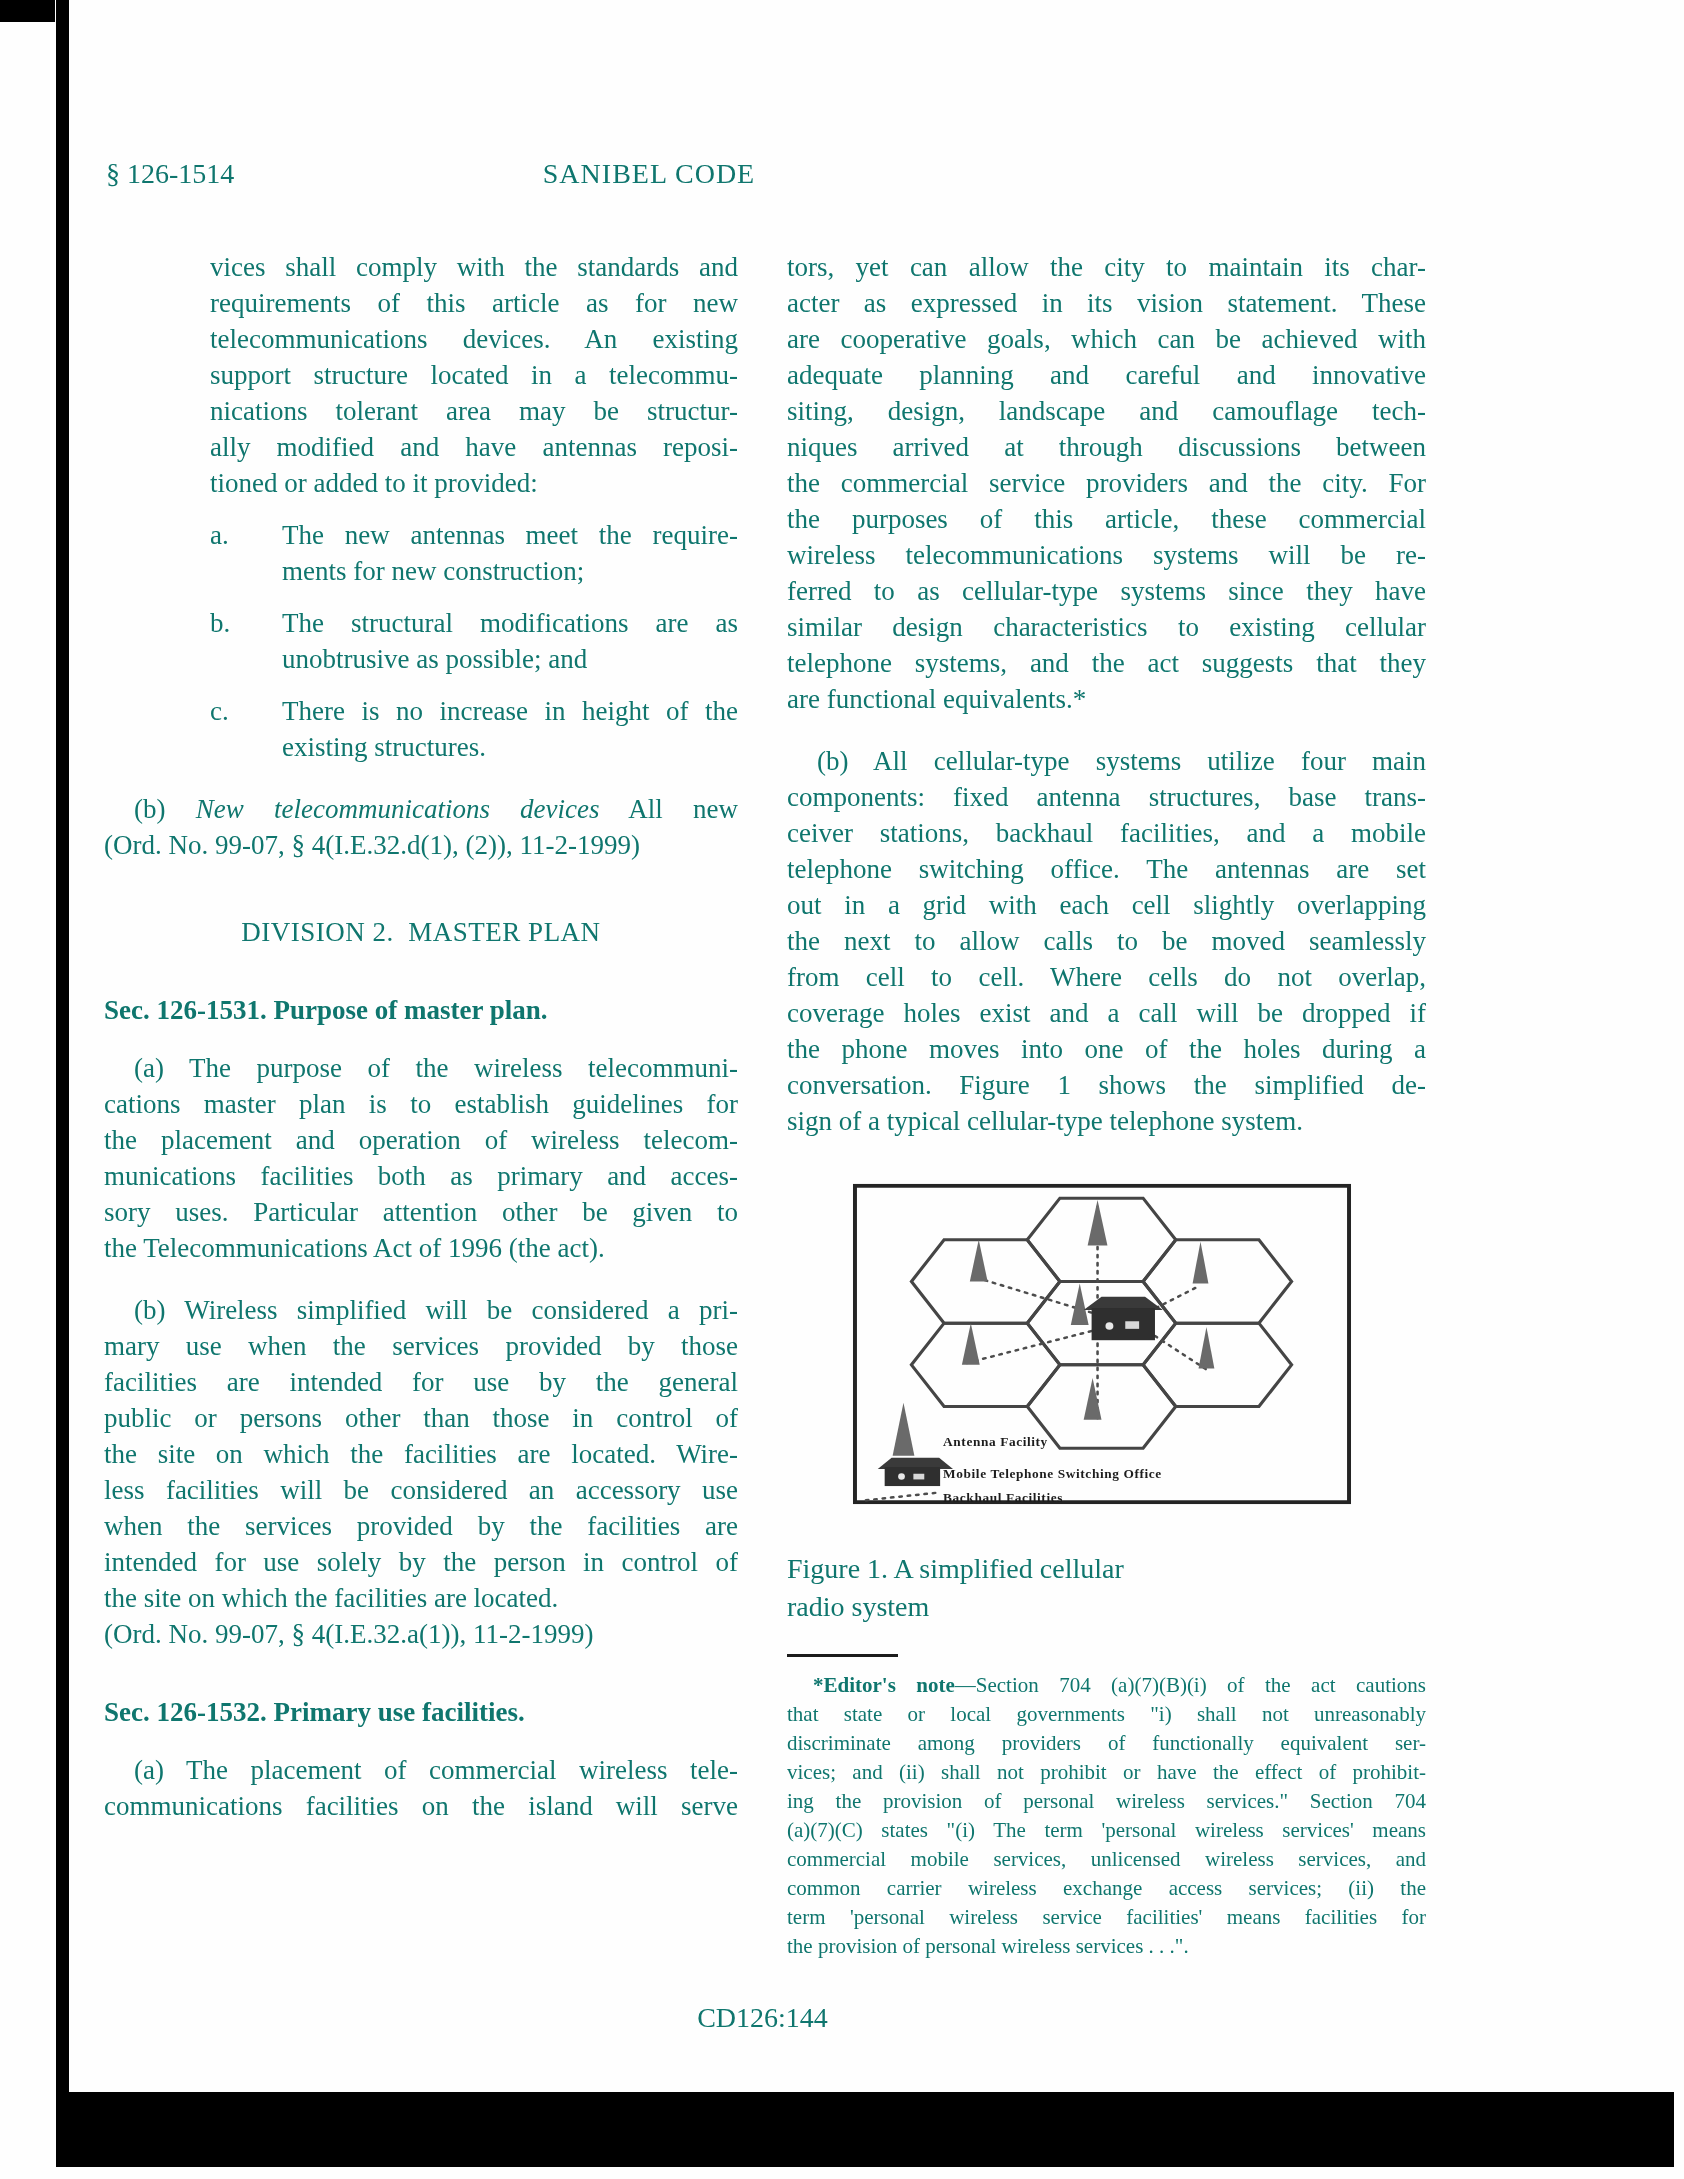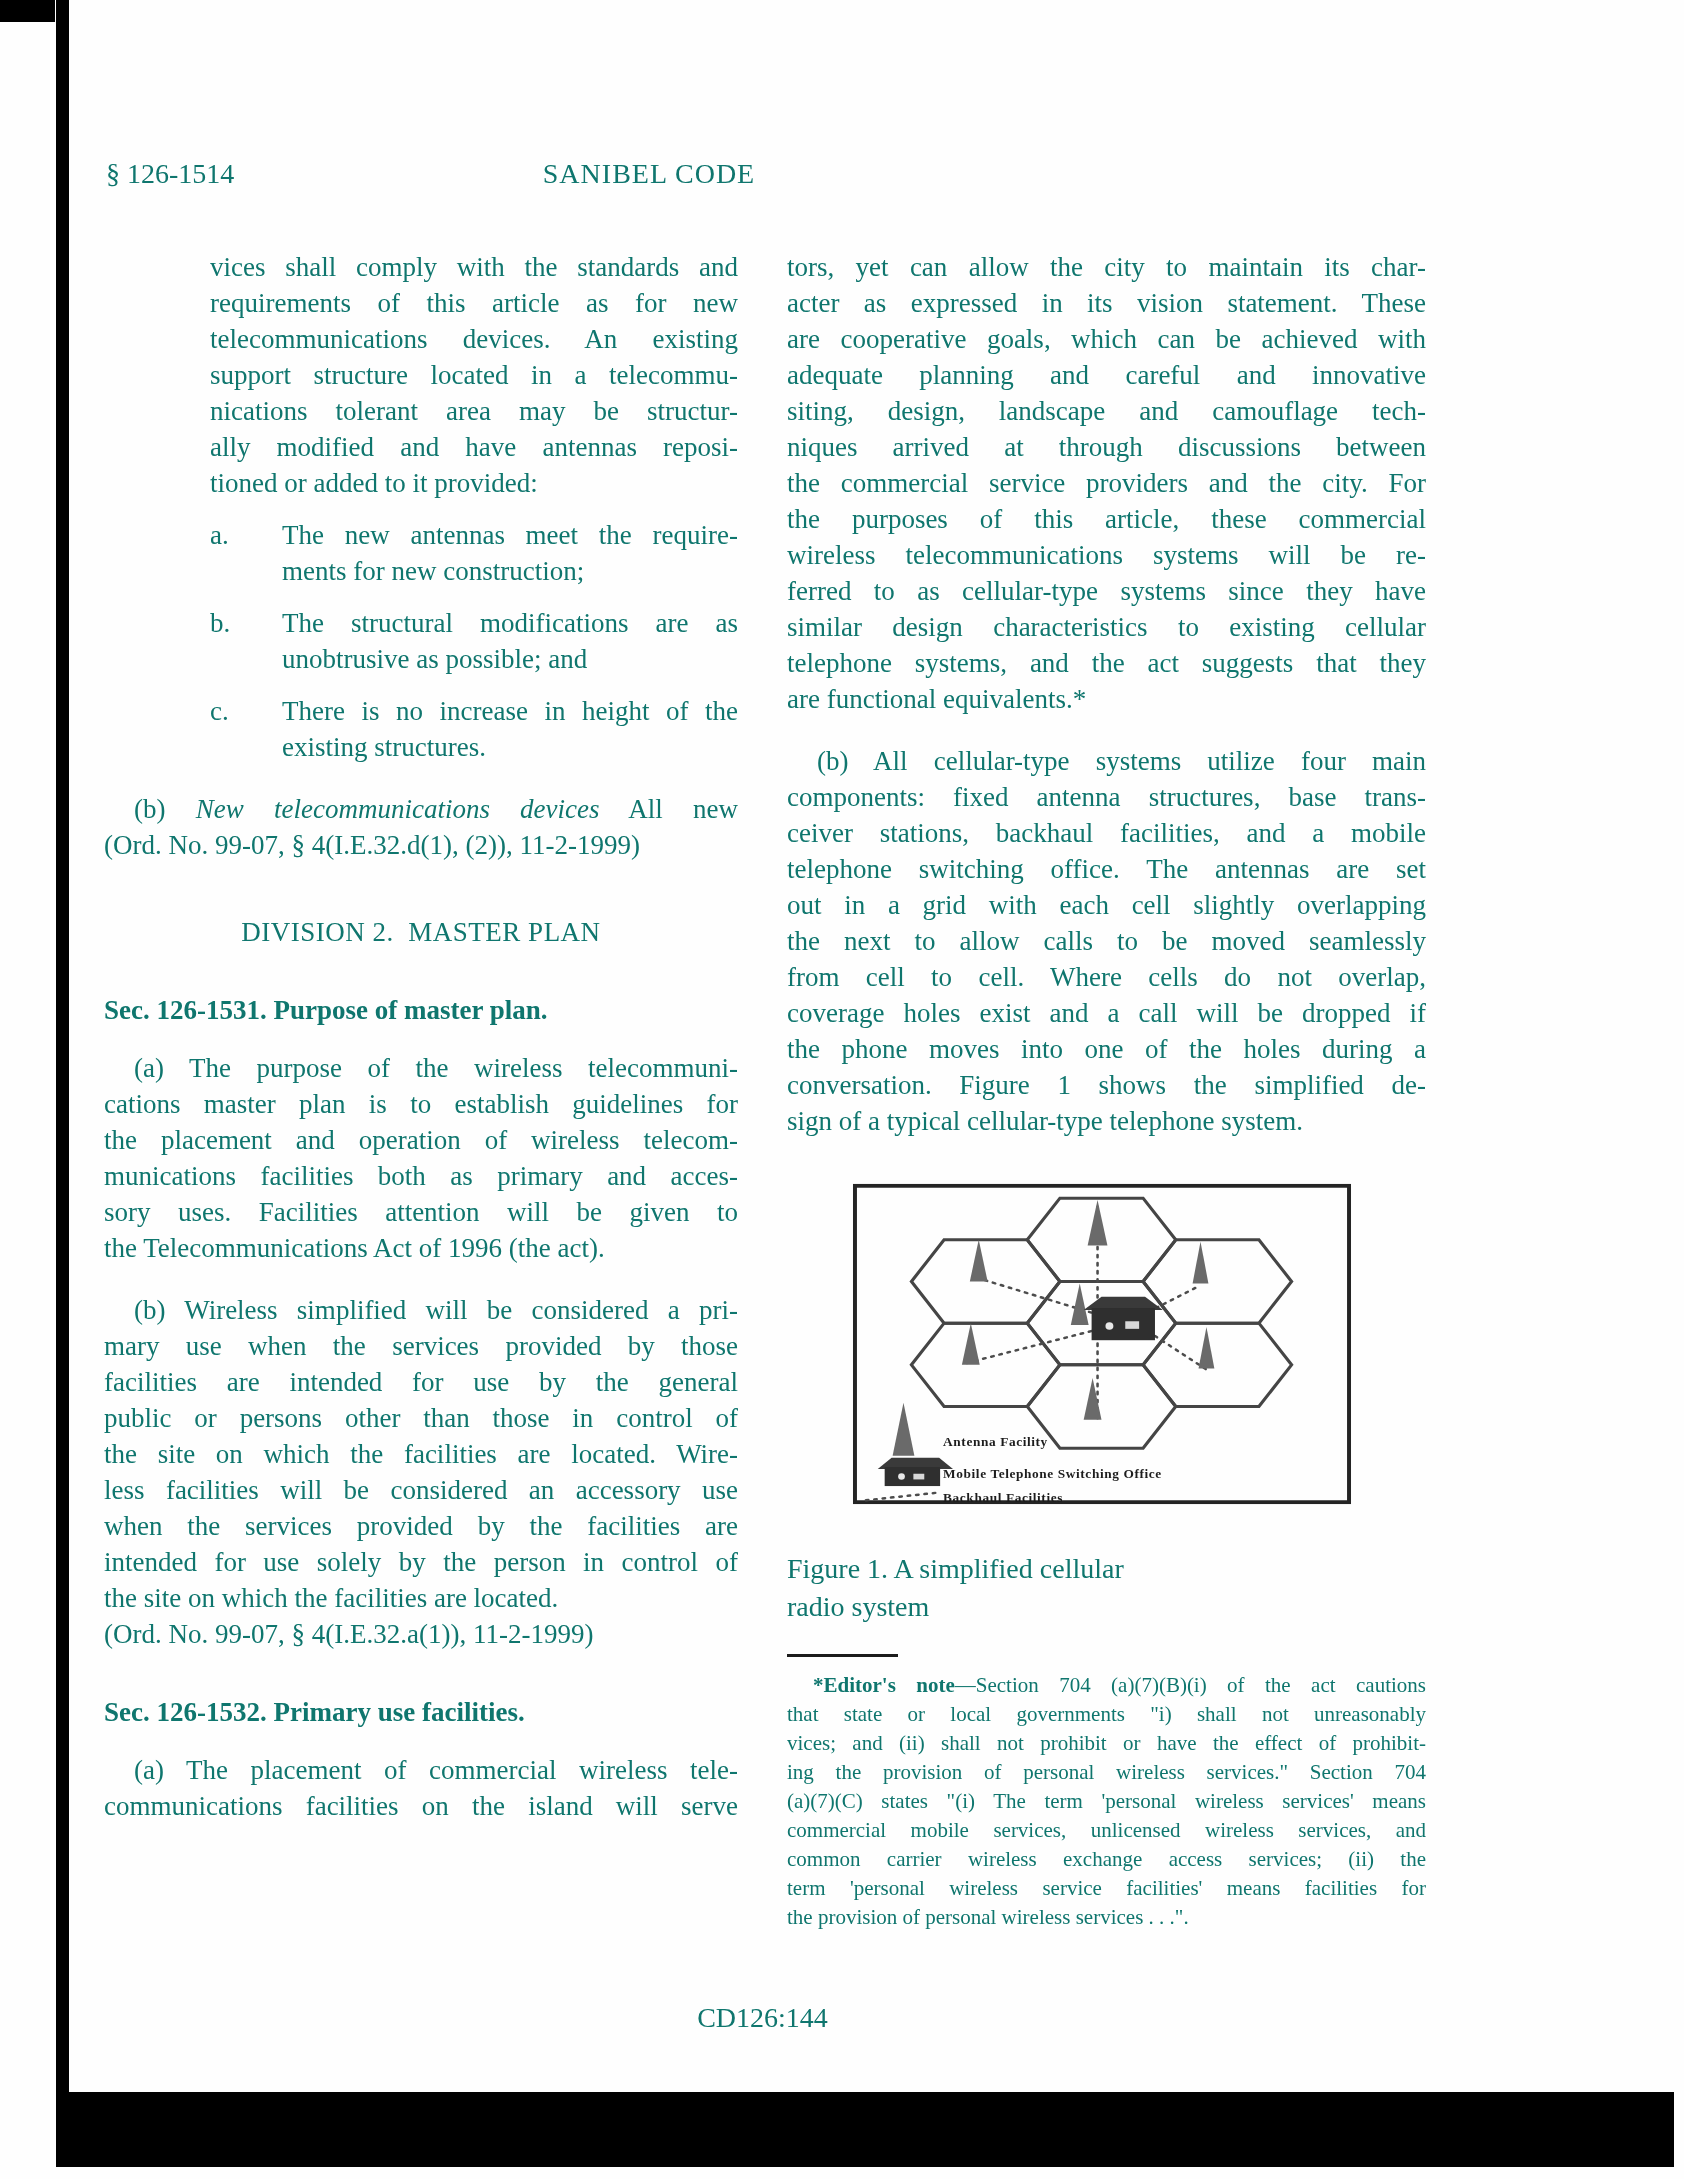--- a/index.html
+++ b/index.html
@@ -102,21 +102,21 @@
 
     <div class="division">DIVISION 2.&nbsp; MASTER PLAN</div>
 
     <div class="bold-head">Sec. 126-1531. Purpose of master plan.</div>
 
     <div class="after-head p-indent">
         <div class="jline first-indent">(a) The purpose of the wireless telecommuni-</div>
         <div class="jline">cations master plan is to establish guidelines for</div>
         <div class="jline">the placement and operation of wireless telecom-</div>
         <div class="jline">munications facilities both as primary and acces-</div>
-        <div class="jline">sory uses. Facilities attention will be given to</div>
+        <div class="jline">sory uses. Particular attention other be given to</div>
         <div class="jline jline-last">the Telecommunications Act of 1996 (the act).</div>
       </div>
 
     <div class="mt-para p-indent">
         <div class="jline first-indent">(b) Wireless simplified will be considered a pri-</div>
         <div class="jline">mary use when the services provided by those</div>
         <div class="jline">facilities are intended for use by the general</div>
         <div class="jline">public or persons other than those in control of</div>
         <div class="jline">the site on which the facilities are located. Wire-</div>
         <div class="jline">less facilities will be considered an accessory use</div>
@@ -228,20 +228,21 @@
 radio system</div>
 
     <div class="footnote-rule"></div>
 
     <div class="note">
       <div class="jline first-indent">
         <b>*Editor's note</b><span>—Section 704 (a)(7)(B)(i) of the act cautions</span>
       </div>
       <div>
           <div class="jline">that state or local governments "i) shall not unreasonably</div>
+          <div class="jline">discriminate among providers of functionally equivalent ser-</div>
           <div class="jline">vices; and (ii) shall not prohibit or have the effect of prohibit-</div>
           <div class="jline">ing the provision of personal wireless services." Section 704</div>
           <div class="jline">(a)(7)(C) states "(i) The term 'personal wireless services' means</div>
           <div class="jline">commercial mobile services, unlicensed wireless services, and</div>
           <div class="jline">common carrier wireless exchange access services; (ii) the</div>
           <div class="jline">term 'personal wireless service facilities' means facilities for</div>
           <div class="jline jline-last">the provision of personal wireless services . . .".</div>
         </div>
     </div>
   </div>

